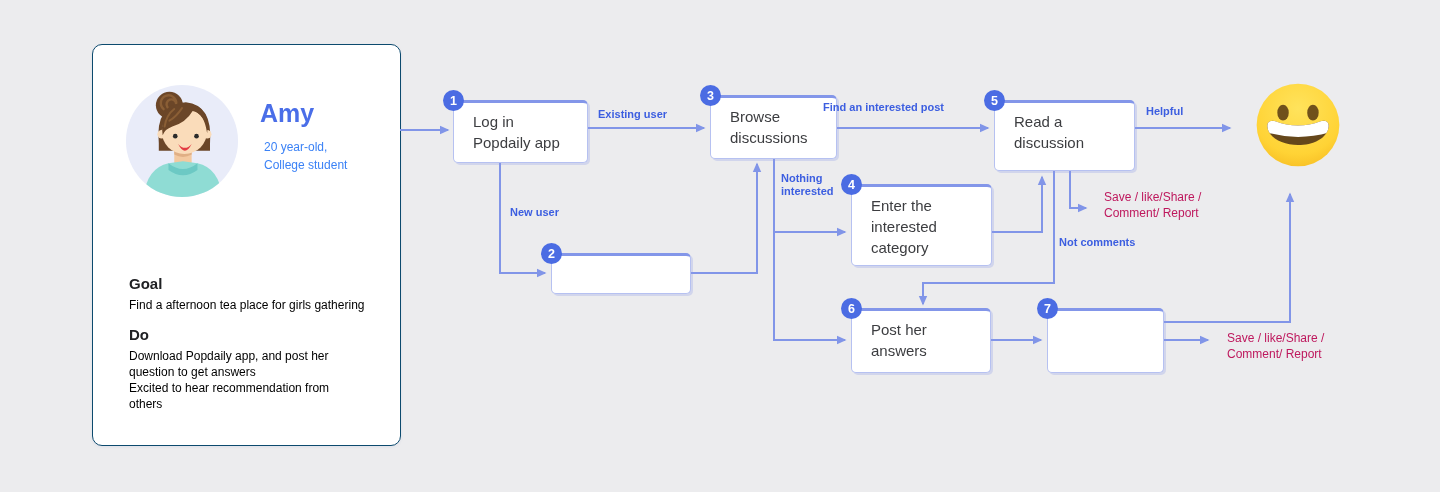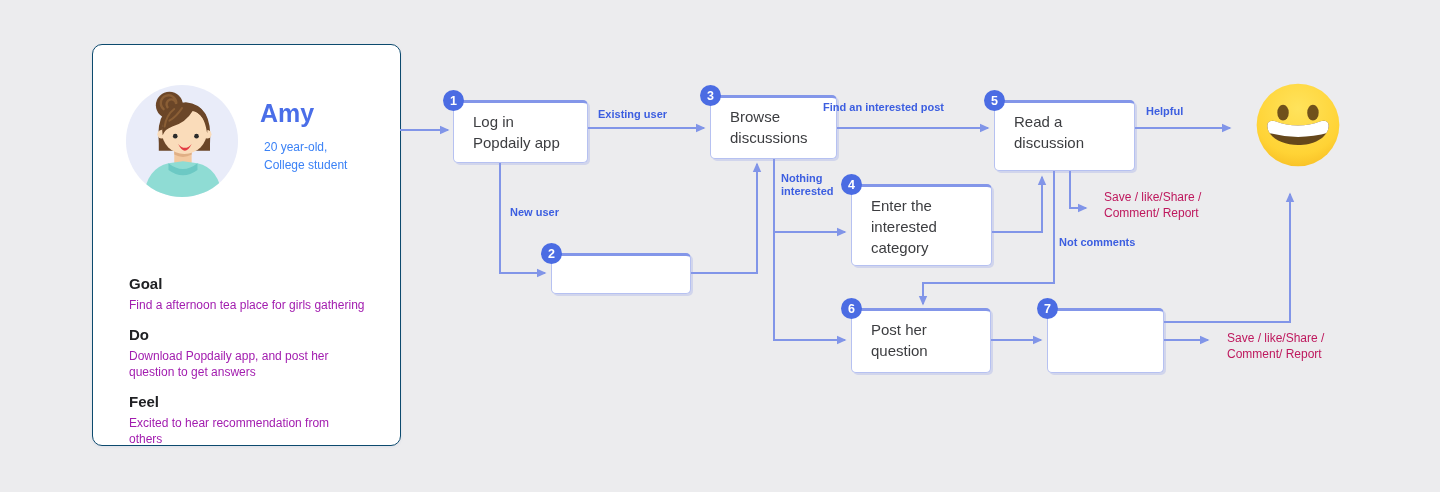--- a/index.html
+++ b/index.html
@@ -8,21 +8,21 @@
 
   
   .card{position:absolute;left:92px;top:44px;width:307px;height:400px;background:#fff;
         border:1px solid #0c4a6e;border-radius:10px;box-shadow:0 1px 3px rgba(70,90,180,.08);}
   .avatar{position:absolute;left:31px;top:38px;width:116px;height:116px;}
   .p-name{position:absolute;left:167px;top:54px;font-size:25px;font-weight:700;color:#4a6ee8;}
   .p-sub{position:absolute;left:171px;top:93px;font-size:12px;line-height:18px;color:#3b82f6;white-space:pre-line;}
   .p-sections{position:absolute;left:36px;top:198px;width:260px;margin-top:32px;}
   .p-h{font-size:15px;font-weight:700;color:#202124;line-height:18px;margin:13px 0 4px;}
   .p-sections .sec:first-child .p-h{margin-top:0;}
-  .p-b{font-size:12px;line-height:16px;color:#a21caf;white-space:pre-line;}
+  .p-b{font-size:12px;line-height:16px;color:#000000;white-space:pre-line;}
 
   
   .node{position:absolute;box-sizing:border-box;background:#fff;border:1px solid #b6c1f1;
         border-top:3px solid #8396e9;border-radius:5px;
         box-shadow:2px 2px 0 rgba(140,155,235,.28);}
   .node-label{padding:8px 8px 0 19px;font-size:15px;line-height:21px;color:#3c3d40;white-space:pre-line;}
   .badge{position:absolute;left:-11px;top:-13px;width:21px;height:21px;border-radius:50%;
          background:#4b6ce3;color:#fff;font-size:12.5px;font-weight:700;
          display:flex;align-items:center;justify-content:center;}
 
@@ -74,21 +74,20 @@
       <div class="sec">
         <div class="p-h">Goal</div>
         <div class="p-b">Find a afternoon tea place for girls gathering</div>
       </div>
       <div class="sec">
         <div class="p-h">Do</div>
         <div class="p-b">Download Popdaily app, and post her
 question to get answers</div>
       </div>
       <div class="sec">
-        <div class="p-h">Feel</div>
         <div class="p-b">Excited to hear recommendation from
 others</div>
       </div>
     </div>
   </div>
 
   <svg class="connectors" viewBox="0 0 1440 492">
     <defs>
       <marker id="ah" markerUnits="userSpaceOnUse" markerWidth="11" markerHeight="10" refX="8.5" refY="5" orient="auto">
         <path d="M0.5,0.8 L10,5 L0.5,9.2 Z" fill="#8195e8"></path>
@@ -132,21 +131,21 @@
 category</div>
   </div>
   <div class="node" style="left:994px;top:100px;width:141px;height:71px">
     <span class="badge">5</span>
     <div class="node-label">Read a
 discussion</div>
   </div>
   <div class="node" style="left:851px;top:308px;width:140px;height:65px">
     <span class="badge">6</span>
     <div class="node-label">Post her
-question</div>
+answers</div>
   </div>
   <div class="node" style="left:1047px;top:308px;width:117px;height:65px">
     <span class="badge">7</span>
   </div>
 
   <div class="elabel" style="left:598px;top:108px">Existing user</div>
   <div class="elabel" style="left:510px;top:206px">New user</div>
   <div class="elabel" style="left:823px;top:101px">Find an interested post</div>
   <div class="elabel" style="left:781px;top:172px">Nothing
 interested</div>

